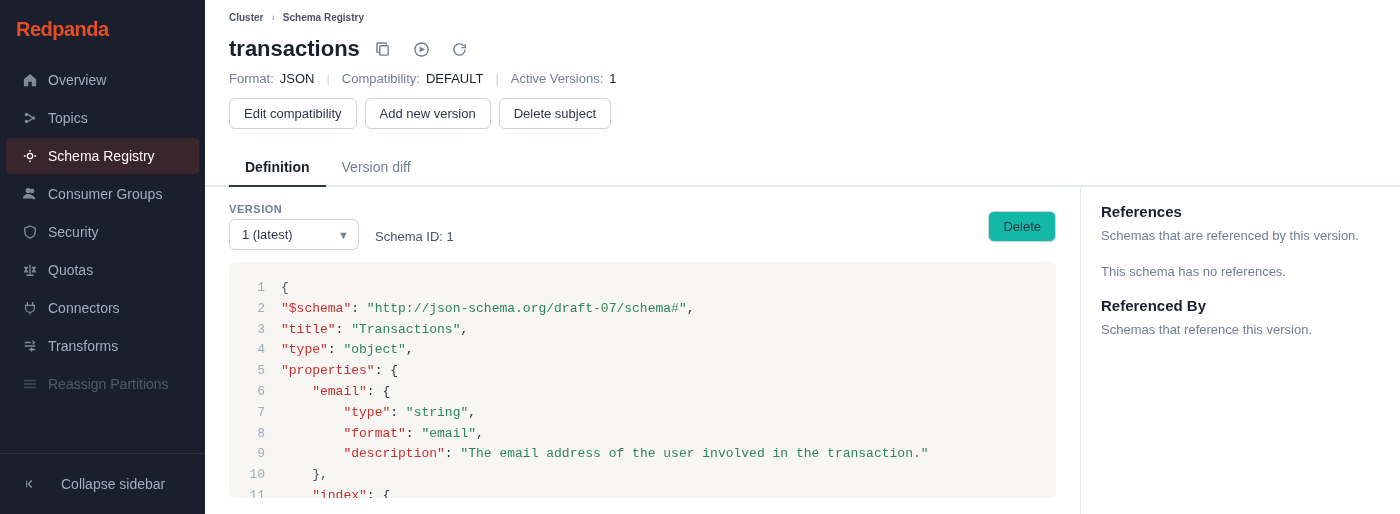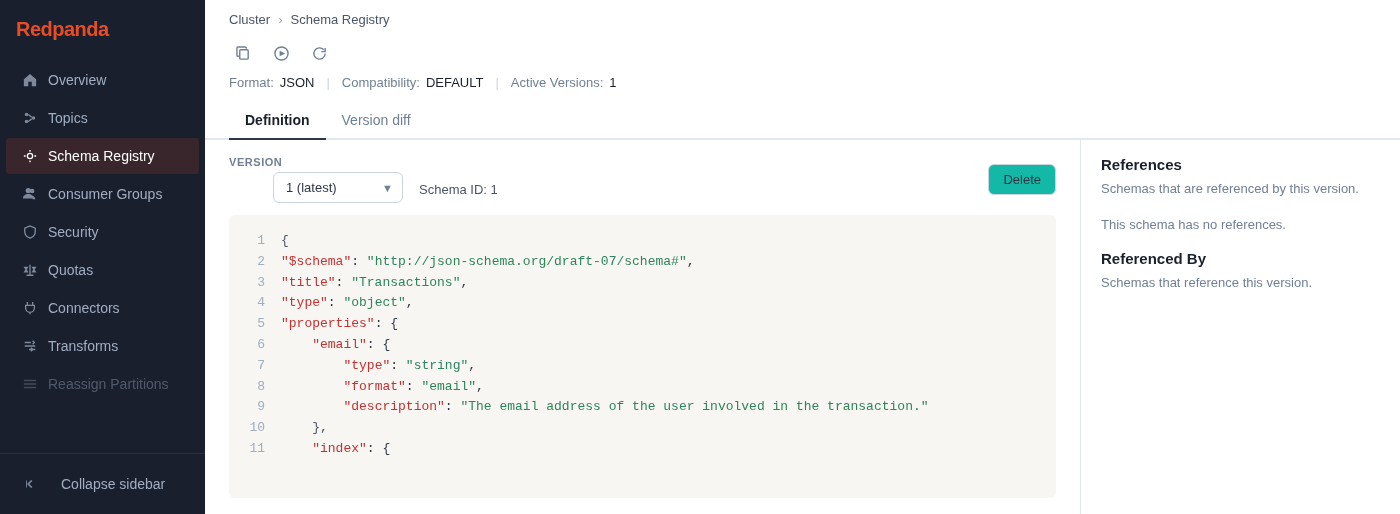--- a/index.html
+++ b/index.html
@@ -86,22 +86,23 @@
       overflow: hidden;
       background: #fff;
     }
 
     
     .breadcrumb {
       display: flex;
       align-items: center;
       gap: 8px;
       padding: 12px 24px 8px;
-      font-size: 13px;
-      color: #718096;
+      font-size: 10px;
+      color: #718096;
+      font-weight: bold;
     }
     .breadcrumb-separator { color: #a0aec0; }
     .breadcrumb-link { color: #4a5568; cursor: pointer; }
     .breadcrumb-current { color: #4a5568; }
 
     
     .page-header {
       padding: 4px 24px 12px;
       display: flex;
       flex-direction: column;
@@ -220,21 +221,20 @@
       font-size: 13px;
       color: #2d3748;
       background: #fff;
       appearance: none;
       cursor: pointer;
       min-width: 130px;
     }
     .select-wrapper {
       position: relative;
       display: inline-block;
-      margin-left: 44px;
     }
     .select-arrow {
       position: absolute;
       right: 10px;
       top: 50%;
       transform: translateY(-50%);
       pointer-events: none;
       color: #718096;
       font-size: 11px;
     }
@@ -419,20 +419,21 @@
 
 <div class="main">
   <div class="breadcrumb">
     <span class="breadcrumb-link">Cluster</span>
     <span class="breadcrumb-separator">›</span>
     <span class="breadcrumb-current">Schema Registry</span>
   </div>
 
   <div class="page-header">
     <div class="page-title-row">
+      <span class="page-title">transactions</span>
       <button class="header-icon-btn" title="Copy">
         <svg width="15" height="15" viewBox="0 0 16 16" fill="none" stroke="currentColor" stroke-width="1.5">
           <rect x="4" y="4" width="9" height="10" rx="1"></rect>
           <path d="M3 11H2a1 1 0 01-1-1V2a1 1 0 011-1h8a1 1 0 011 1v1"></path>
         </svg>
       </button>
       <button class="header-icon-btn" title="Run">
         <svg width="15" height="15" viewBox="0 0 16 16" fill="none" stroke="currentColor" stroke-width="1.5">
           <circle cx="8" cy="8" r="7"></circle>
           <polygon points="6,5 12,8 6,11" fill="currentColor" stroke="none"></polygon>
@@ -450,20 +451,25 @@
       <span class="meta-label">Format:</span>
       <span class="meta-value">JSON</span>
       <span class="meta-sep">|</span>
       <span class="meta-label">Compatibility:</span>
       <span class="meta-value">DEFAULT</span>
       <span class="meta-sep">|</span>
       <span class="meta-label">Active Versions:</span>
       <span class="meta-value">1</span>
     </div>
 
+    <div class="action-row">
+      <button class="btn-outline">Edit compatibility</button>
+      <button class="btn-outline">Add new version</button>
+      <button class="btn-outline">Delete subject</button>
+    </div>
   </div>
 
   <div class="tabs-bar">
     <div class="tab active">Definition</div>
     <div class="tab">Version diff</div>
   </div>
 
   <div class="content-area">
     <div class="schema-panel">
       <div class="version-row">

